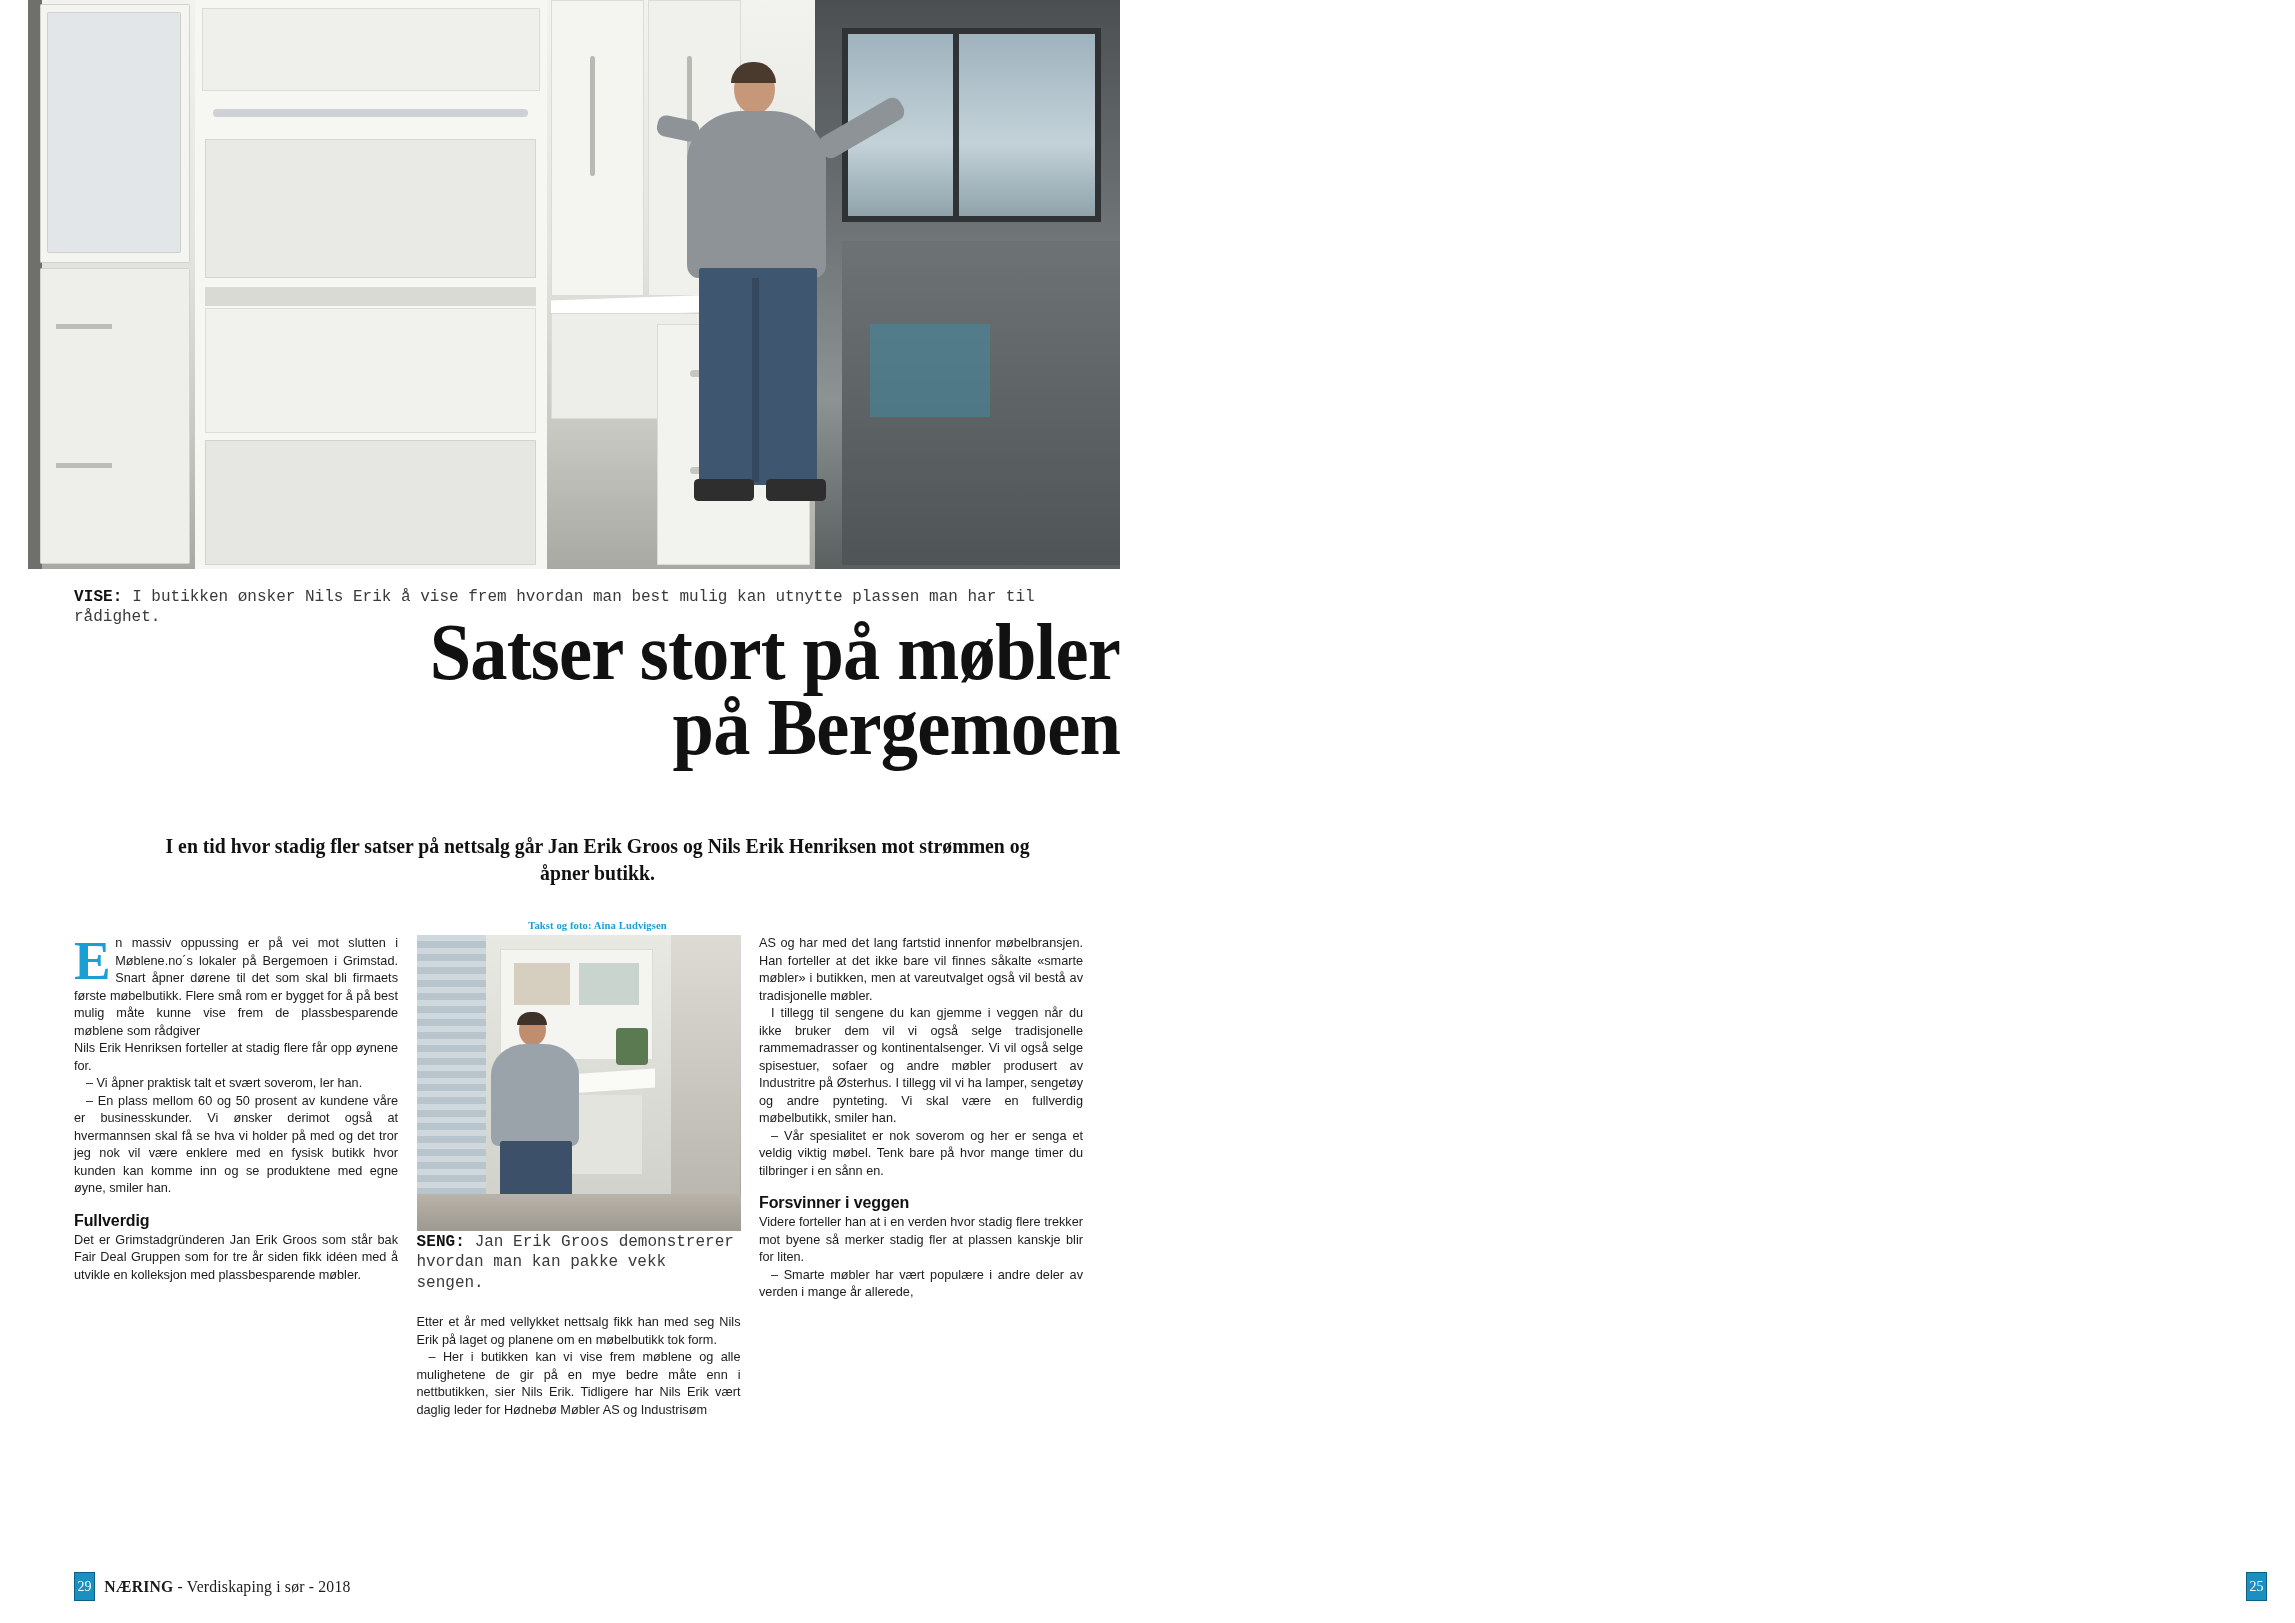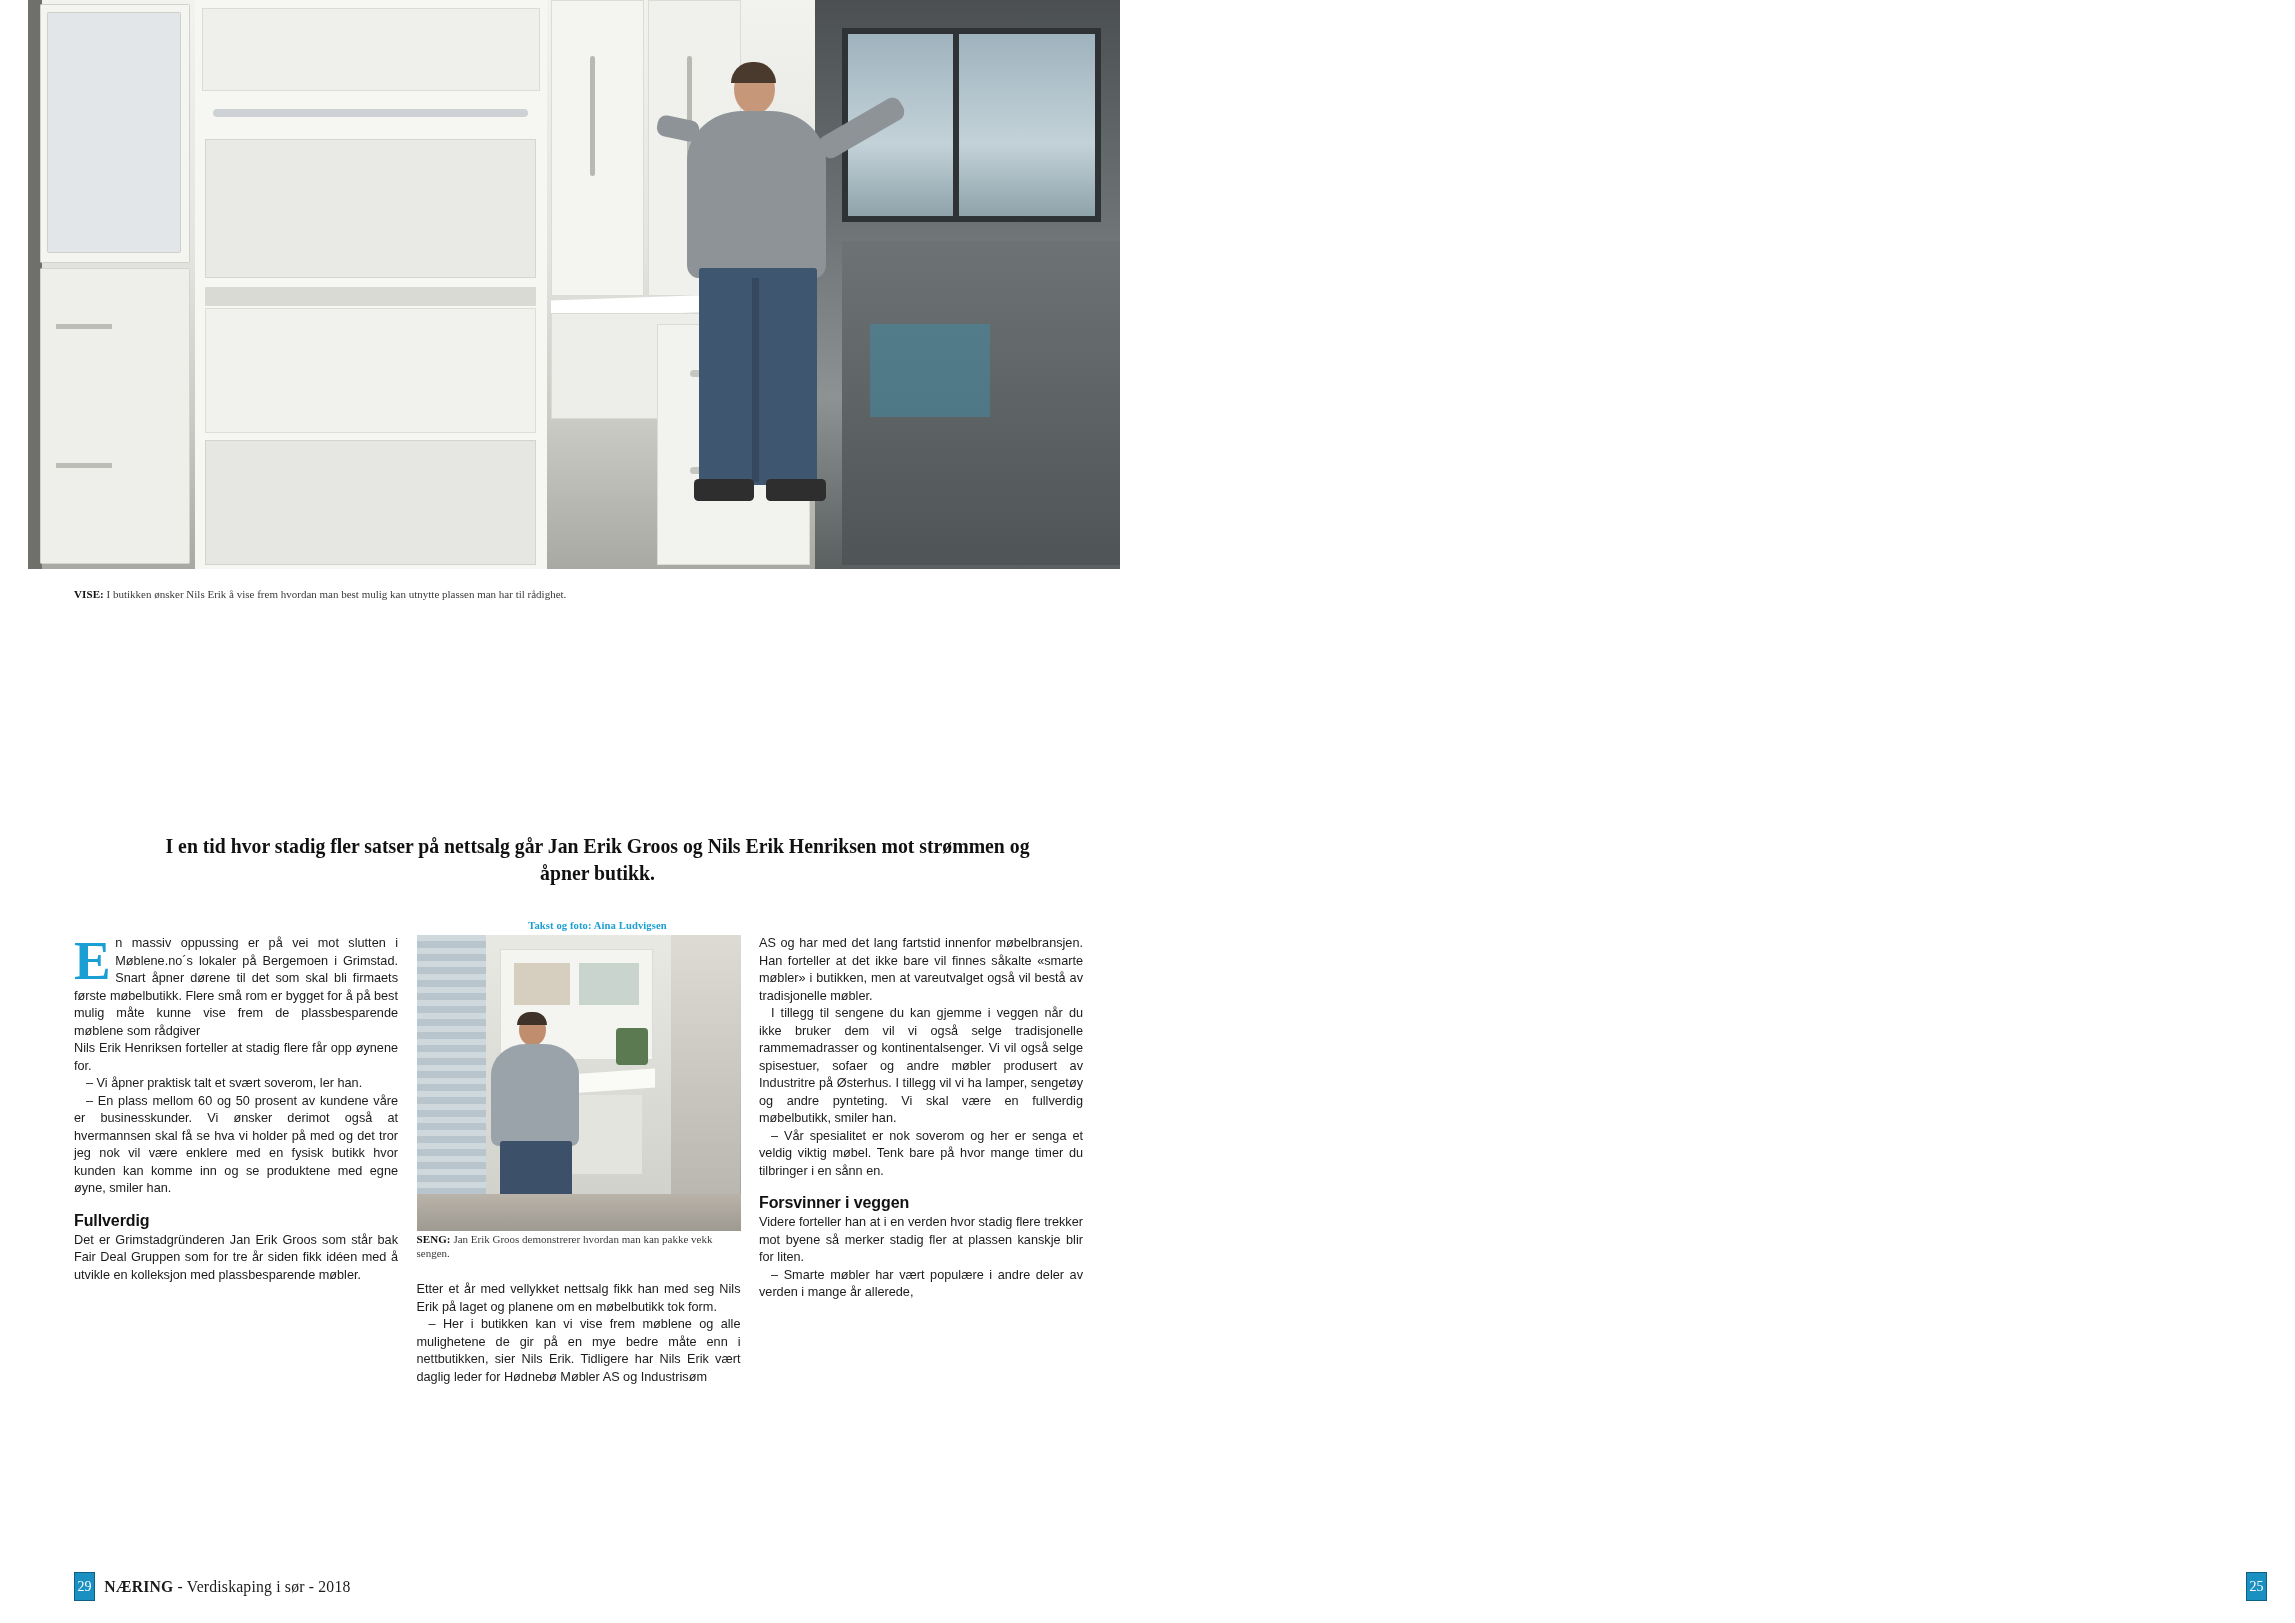--- a/index.html
+++ b/index.html
@@ -28,22 +28,22 @@
 
   
   .rect { position: absolute; }
   .soft { border-radius: 1.4px; }
   .man-shirt { position: absolute; border-radius: 40% 40% 8% 8% / 30% 30% 8% 8%; }
   .man-head  { position: absolute; border-radius: 50%; }
   .man-legs  { position: absolute; border-radius: 2.8px; }
 
   
   .caption {
-    font-family: Liberation Serif, serif;
-    font-size: 11px; line-height: 1.28; color: #3a3a3a;
+    font-family: Liberation Mono, monospace;
+    font-size: 16px; line-height: 1.28; color: #3a3a3a;
   }
   .caption b { color: #111; font-weight: 700; letter-spacing: 0.1px; }
 
   
   .headline {
     font-family: "Liberation Serif", serif;
     font-weight: 700;
     font-size: 81px;
     line-height: .93;
     text-align: right;
@@ -161,20 +161,24 @@
         <div class="rect" style="left:666px;top:479px;width:60px;height:22px;background:#2e2e2e;border-radius:4.6px;"></div>
         <div class="rect" style="left:738px;top:479px;width:60px;height:22px;background:#2e2e2e;border-radius:4.6px;"></div>
       </div>
     </div>
 
     <div class="caption" style="position:absolute;left:74px;top:587px;width:1046px;">
       <b>VISE:</b>
       <span>I butikken ønsker Nils Erik å vise frem hvordan man best mulig kan utnytte plassen man har til rådighet.</span>
     </div>
 
+    <div style="position:absolute;left:74px;top:615px;width:1046px;">
+      <div class="headline">Satser stort på møbler</div>
+      <div class="headline">på Bergemoen</div>
+    </div>
 
     <div class="deck" style="position:absolute;left:130px;top:833px;width:935px;">I en tid hvor stadig fler satser på nettsalg går Jan Erik Groos og Nils Erik Henriksen mot strømmen og åpner butikk.</div>
 
     <div class="byline" style="position:absolute;left:130px;top:896px;width:935px;margin-top:24px;">Takst og foto: Aina Ludvigsen</div>
 
     <div class="cols" style="position:absolute;left:74px;top:935px;width:1046px;">
 
       <div class="col">
         <div class="body-txt">
           <p class="noindent dropcap-para">

